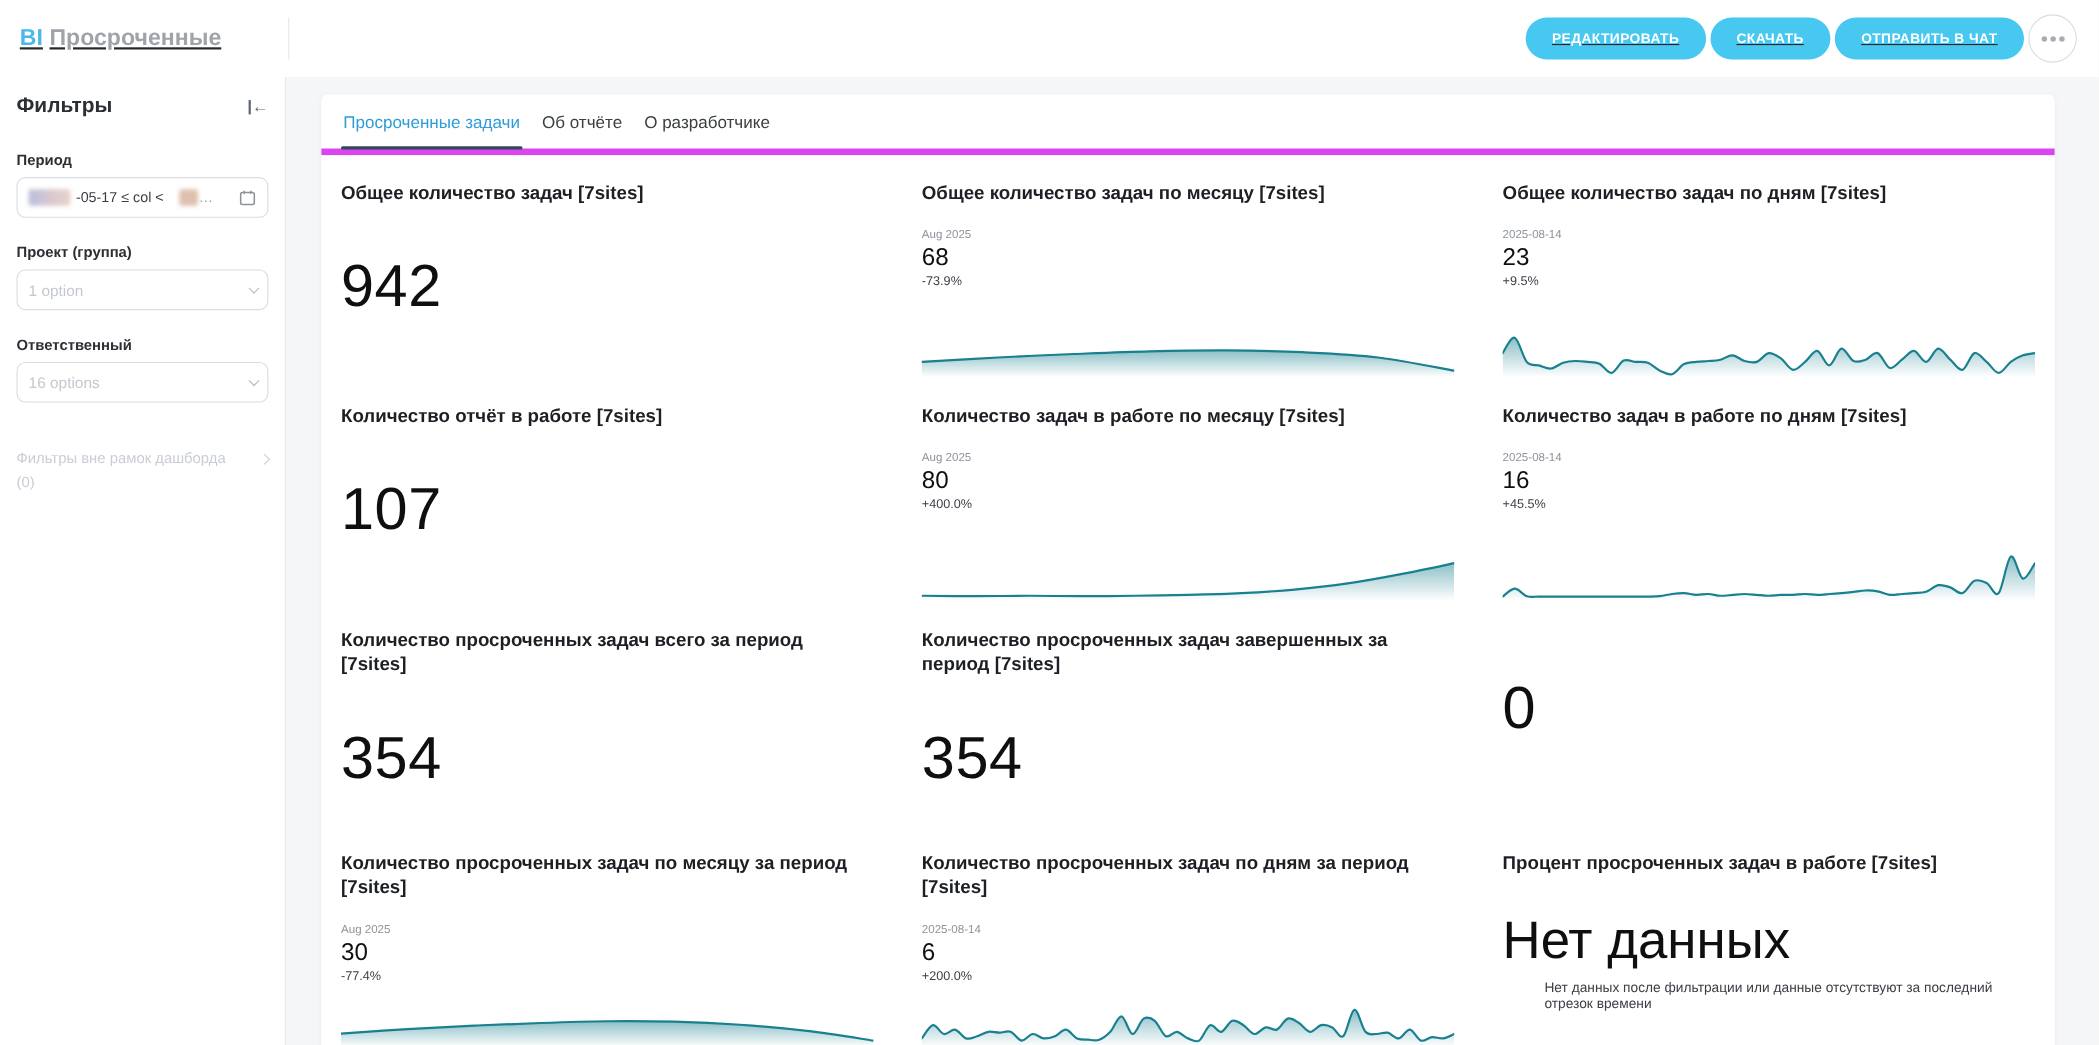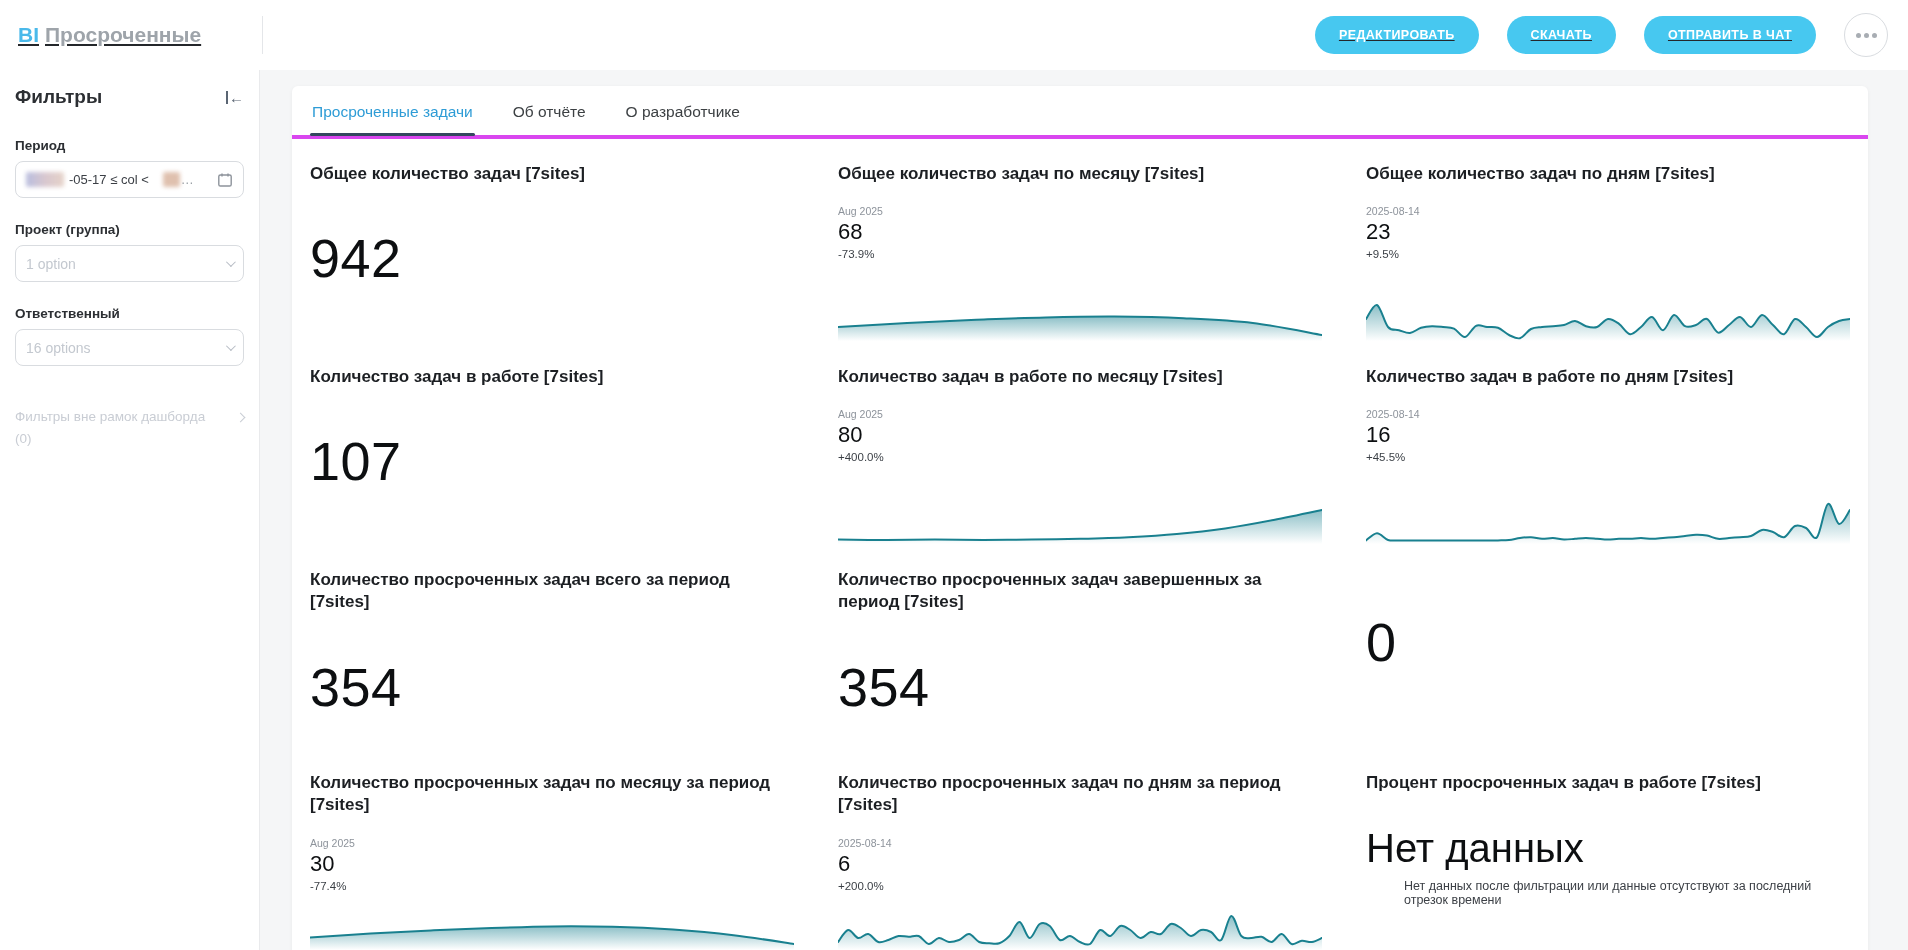--- a/index.html
+++ b/index.html
@@ -10,21 +10,21 @@
   .header { height:70px; background:#fff; display:flex; align-items:center; padding:0 20px 0 18px;text-decoration:underline; }
   .logo { width:244px; display:flex; align-items:center; gap:6px; font-size:21px; font-weight:700; }
   .logo .bi { color:#4ab9ea; }
   .logo .rest { color:#9ea4aa; font-weight:700; }
   .hdr-divider { width:1px; height:38px; background:#e4e6e9; margin-right:22px; }
   .page-title-wrap { display:flex; align-items:center; cursor:pointer; }
   .page-title { color:#2879c0; font-size:18px; font-weight:700; }
   .chev { display:inline-block; width:8px; height:8px; border-right:2px solid #3c4043;
           border-bottom:2px solid #3c4043; transform:rotate(45deg); }
   .title-chev { margin-left:14px; transform:rotate(45deg) translate(-2px,-2px); }
-  .hdr-actions { margin-left:auto; display:flex; align-items:center; gap:28px; }
+  .hdr-actions { margin-left:auto; display:flex; align-items:center; gap:4px; }
   .pill-btn { background:#47c8f0; color:#fff; border:none; height:38px; border-radius:19px;
               padding:0 24px; font-size:12.5px; font-weight:700; letter-spacing:.4px;
               font-family:inherit; cursor:pointer; white-space:nowrap; }
   .more-btn { width:44px; height:44px; border-radius:50%; background:#fff; border:1px solid #d9dce0;
               display:flex; align-items:center; justify-content:center; gap:3px; cursor:pointer; }
   .more-btn i { width:5px; height:5px; border-radius:50%; background:#a8adb3; }
 
   
   .body-row { display:flex; height:880px; }
 
@@ -58,37 +58,37 @@
                padding:13px 0 14px; text-align:center; background:#fff; }
   .apply-btn { width:178px; height:31px; background:#2bb5d8; color:#fff; border:none; border-radius:7px;
                font-size:12.5px; font-weight:700; letter-spacing:.2px; font-family:inherit; cursor:pointer; }
   .reset-btn { margin-top:16px; background:none; border:none; color:#8b9097; font-size:12.5px;
                font-weight:700; letter-spacing:.3px; font-family:inherit; cursor:pointer; display:inline-block; }
 
   
   .main { flex:1; padding:16px 40px 0 32px; }
   .dash-card { background:#fff; border-radius:6px; box-shadow:0 1px 4px rgba(0,0,0,.05);
                height:875px; overflow:hidden; }
-  .tabs { display:flex; gap:36px; padding:0 18px; border-bottom:4px solid #d946ef; }
+  .tabs { display:flex; gap:16px; padding:0 18px; border-bottom:6px solid #d946ef; }
   .tab { padding:17px 2px 14px; font-size:15.5px; color:#3c4043; cursor:pointer; position:relative; }
   .tab.active { color:#2e9cd6; }
   .tab.active::after { content:""; position:absolute; left:0; right:0; bottom:-1px; height:3px;
                        background:#33475f; border-radius:2px; }
 
   .grid { display:grid; grid-template-columns:repeat(3,1fr); column-gap:44px; row-gap:13px;
           padding:24px 18px 0; }
   .tile { height:190px; display:flex; flex-direction:column; }
   .tile-title { font-size:17px; font-weight:700; color:#1c1f23; line-height:1.32; max-width:486px; }
   .kpi-big { font-size:54px; color:#0d0f11; margin-top:42px; letter-spacing:.5px; }
   .trend { margin-top:20px; }
   .period { font-size:10.5px; color:#8d939b; }
   .trend-value { font-size:22px; color:#0d0f11; margin-top:2px; }
   .delta { font-size:11.5px; color:#3a3f45; margin-top:3px; }
   .spark { width:100%; height:48px; display:block; margin-top:auto; margin-bottom:12px; }
-  .nodata-big { font-size:40px; color:#0d0f11; margin-top:32px; }
+  .nodata-big { font-size:48px; color:#0d0f11; margin-top:32px; }
   .nodata-note { font-size:12.5px; color:#3c4046; margin-top:8px;margin-left:38px; }
 </style>
 </head>
 <body>
 
 <div class="header">
   <div class="logo">
     <span class="bi">BI</span>
     <span class="rest">Просроченные</span>
   </div>
@@ -195,21 +195,21 @@
                   <stop offset="0" stop-color="#19808f" stop-opacity="0.5"></stop>
                   <stop offset="1" stop-color="#19808f" stop-opacity="0"></stop>
                 </linearGradient>
               </defs>
               <path d="M 0.0 26.0 C 1.9 23.7, 7.4 10.7, 11.1 12.0 C 14.8 13.3, 18.6 29.8, 22.3 34.0 C 26.0 38.2, 29.7 36.2, 33.4 37.2 C 37.1 38.2, 40.8 40.4, 44.5 40.0 C 48.3 39.6, 52.0 35.9, 55.7 34.8 C 59.4 33.7, 63.1 33.3, 66.8 33.2 C 70.5 33.1, 74.2 33.6, 78.0 34.0 C 81.7 34.4, 85.4 33.9, 89.1 35.6 C 92.8 37.3, 96.5 44.5, 100.2 44.0 C 103.9 43.5, 107.7 34.5, 111.4 32.8 C 115.1 31.1, 118.8 33.7, 122.5 34.0 C 126.2 34.3, 129.9 33.5, 133.6 34.8 C 137.3 36.1, 141.1 40.3, 144.8 42.0 C 148.5 43.7, 152.2 46.2, 155.9 45.2 C 159.6 44.2, 163.3 37.9, 167.0 36.0 C 170.8 34.1, 174.5 34.5, 178.2 34.0 C 181.9 33.5, 185.6 33.5, 189.3 33.2 C 193.0 32.9, 196.7 32.9, 200.5 32.0 C 204.2 31.1, 207.9 27.8, 211.6 28.0 C 215.3 28.2, 219.0 32.2, 222.7 33.2 C 226.4 34.2, 230.2 35.2, 233.9 34.0 C 237.6 32.8, 241.3 26.5, 245.0 26.0 C 248.7 25.5, 252.4 28.3, 256.1 30.8 C 259.8 33.3, 263.6 40.7, 267.3 41.2 C 271.0 41.7, 274.7 36.9, 278.4 34.0 C 282.1 31.1, 285.8 23.5, 289.5 24.0 C 293.3 24.5, 297.0 37.5, 300.7 37.2 C 304.4 36.9, 308.1 22.7, 311.8 22.0 C 315.5 21.3, 319.2 31.5, 323.0 33.2 C 326.7 34.9, 330.4 33.2, 334.1 32.0 C 337.8 30.8, 341.5 24.7, 345.2 26.0 C 348.9 27.3, 352.7 38.6, 356.4 39.6 C 360.1 40.6, 363.8 34.6, 367.5 32.0 C 371.2 29.4, 374.9 23.7, 378.6 24.0 C 382.3 24.3, 386.1 34.3, 389.8 34.0 C 393.5 33.7, 397.2 22.3, 400.9 22.0 C 404.6 21.7, 408.3 28.8, 412.0 32.0 C 415.8 35.2, 419.5 42.2, 423.2 41.2 C 426.9 40.2, 430.6 27.2, 434.3 26.0 C 438.0 24.8, 441.7 31.0, 445.5 34.0 C 449.2 37.0, 452.9 44.0, 456.6 44.0 C 460.3 44.0, 464.0 36.7, 467.7 34.0 C 471.4 31.3, 475.2 29.3, 478.9 28.0 C 482.6 26.7, 488.1 26.3, 490.0 26.0 L 490 48 L 0 48 Z" fill="url(#sparkgrad1)"></path>
               <path d="M 0.0 26.0 C 1.9 23.7, 7.4 10.7, 11.1 12.0 C 14.8 13.3, 18.6 29.8, 22.3 34.0 C 26.0 38.2, 29.7 36.2, 33.4 37.2 C 37.1 38.2, 40.8 40.4, 44.5 40.0 C 48.3 39.6, 52.0 35.9, 55.7 34.8 C 59.4 33.7, 63.1 33.3, 66.8 33.2 C 70.5 33.1, 74.2 33.6, 78.0 34.0 C 81.7 34.4, 85.4 33.9, 89.1 35.6 C 92.8 37.3, 96.5 44.5, 100.2 44.0 C 103.9 43.5, 107.7 34.5, 111.4 32.8 C 115.1 31.1, 118.8 33.7, 122.5 34.0 C 126.2 34.3, 129.9 33.5, 133.6 34.8 C 137.3 36.1, 141.1 40.3, 144.8 42.0 C 148.5 43.7, 152.2 46.2, 155.9 45.2 C 159.6 44.2, 163.3 37.9, 167.0 36.0 C 170.8 34.1, 174.5 34.5, 178.2 34.0 C 181.9 33.5, 185.6 33.5, 189.3 33.2 C 193.0 32.9, 196.7 32.9, 200.5 32.0 C 204.2 31.1, 207.9 27.8, 211.6 28.0 C 215.3 28.2, 219.0 32.2, 222.7 33.2 C 226.4 34.2, 230.2 35.2, 233.9 34.0 C 237.6 32.8, 241.3 26.5, 245.0 26.0 C 248.7 25.5, 252.4 28.3, 256.1 30.8 C 259.8 33.3, 263.6 40.7, 267.3 41.2 C 271.0 41.7, 274.7 36.9, 278.4 34.0 C 282.1 31.1, 285.8 23.5, 289.5 24.0 C 293.3 24.5, 297.0 37.5, 300.7 37.2 C 304.4 36.9, 308.1 22.7, 311.8 22.0 C 315.5 21.3, 319.2 31.5, 323.0 33.2 C 326.7 34.9, 330.4 33.2, 334.1 32.0 C 337.8 30.8, 341.5 24.7, 345.2 26.0 C 348.9 27.3, 352.7 38.6, 356.4 39.6 C 360.1 40.6, 363.8 34.6, 367.5 32.0 C 371.2 29.4, 374.9 23.7, 378.6 24.0 C 382.3 24.3, 386.1 34.3, 389.8 34.0 C 393.5 33.7, 397.2 22.3, 400.9 22.0 C 404.6 21.7, 408.3 28.8, 412.0 32.0 C 415.8 35.2, 419.5 42.2, 423.2 41.2 C 426.9 40.2, 430.6 27.2, 434.3 26.0 C 438.0 24.8, 441.7 31.0, 445.5 34.0 C 449.2 37.0, 452.9 44.0, 456.6 44.0 C 460.3 44.0, 464.0 36.7, 467.7 34.0 C 471.4 31.3, 475.2 29.3, 478.9 28.0 C 482.6 26.7, 488.1 26.3, 490.0 26.0" fill="none" stroke="#19808f" stroke-width="2" stroke-linejoin="round" stroke-linecap="round"></path>
             </svg>
         </div>
 
         <div class="tile">
-          <div class="tile-title">Количество задач в работе [7sites]</div>
+          <div class="tile-title">Количество отчёт в работе [7sites]</div>
           <div class="kpi-big">107</div>
         </div>
 
         <div class="tile">
           <div class="tile-title">Количество задач в работе по месяцу [7sites]</div>
           <div class="trend">
             <div class="period">Aug 2025</div>
             <div class="trend-value">80</div>
             <div class="delta">+400.0%</div>
           </div>

